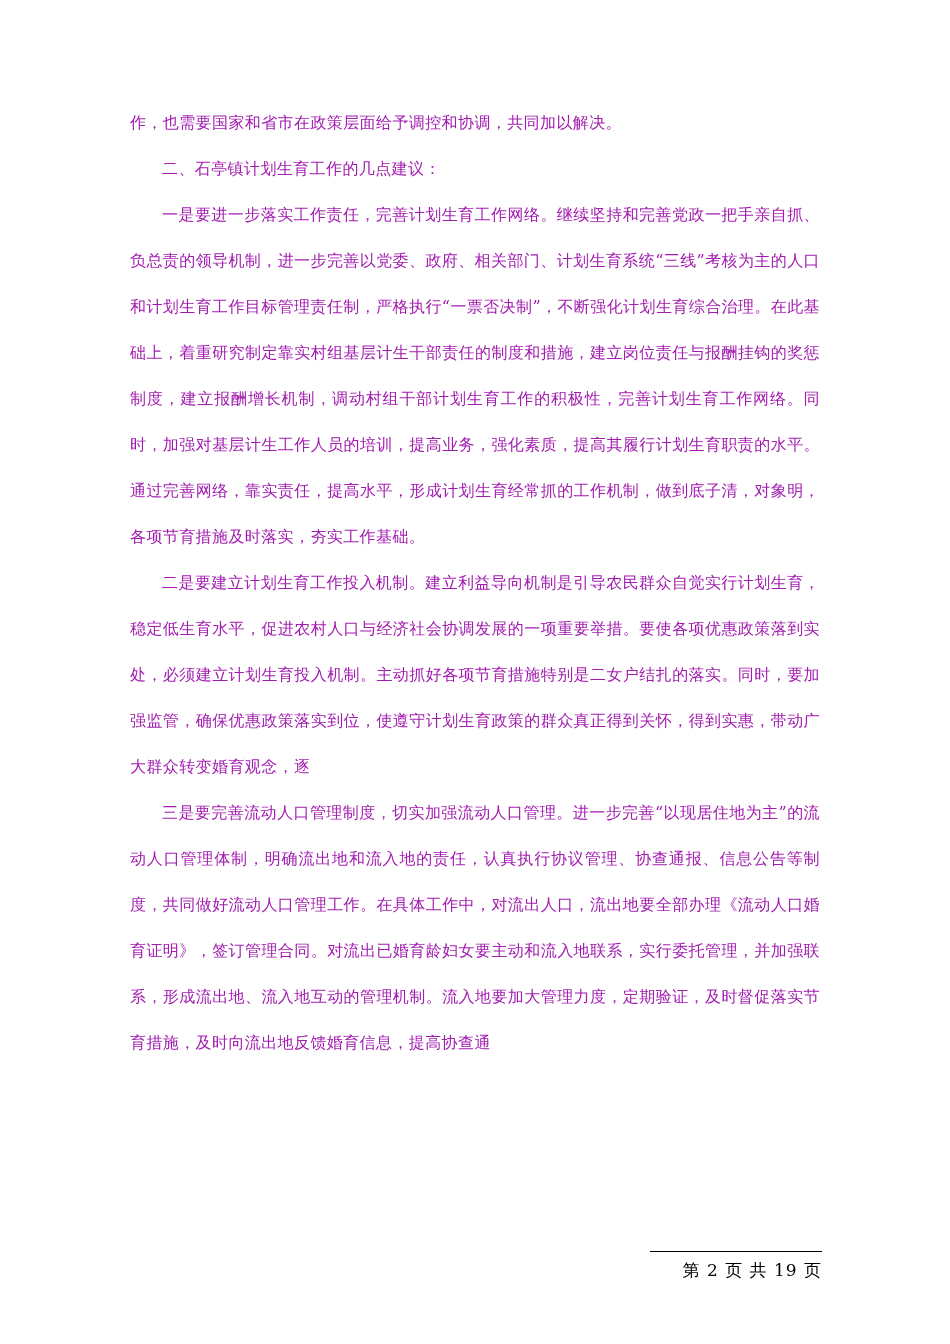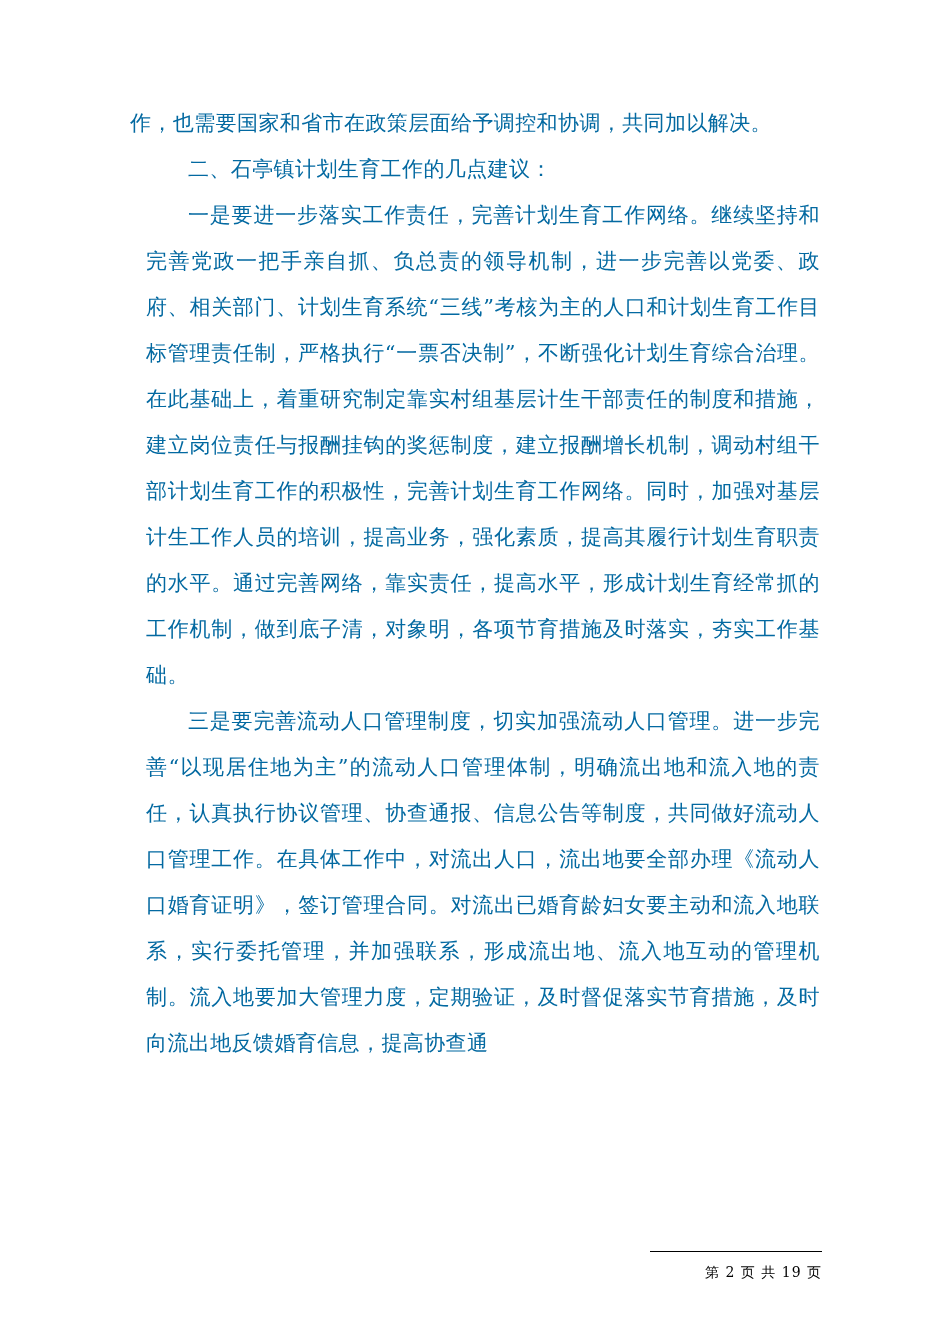--- a/index.html
+++ b/index.html
@@ -18,40 +18,39 @@
     box-sizing: border-box;
     overflow: hidden;
   }
   .content {
     position: absolute;
     left: 130px;
     top: 100px;
     width: 690px;
   }
   .para {
-    font-size: 21px;
+    font-size: 16px;
     line-height: 46px;
-    color: #0369a1;
+    color: #a21caf;
     text-align: justify;
     text-justify: inter-ideograph;
     margin: 0 0 0 0;
     letter-spacing: 0.4px;
     font-family: "DejaVu Serif", "Liberation Serif", serif;
   }
   .indent2 {
     text-indent: 2em;
-    margin-left: 16px;
   }
   .footer {
     position: absolute;
     right: 128px;
     bottom: 62px;
     width: 200px;
     text-align: right;
-    font-size: 14px;
+    font-size: 17px;
     color: #000;
     font-family: "DejaVu Serif", "Liberation Serif", serif;
   }
   .footer-rule {
     position: absolute;
     right: 128px;
     bottom: 92px;
     width: 172px;
     border-top: 1px solid #000;
   }
@@ -62,20 +61,21 @@
 </style>
 </head>
 <body>
 
 <div class="page">
 
   <div class="content">
     <p class="para">作，也需要国家和省市在政策层面给予调控和协调，共同加以解决。</p>
     <p class="para indent2">二、石亭镇计划生育工作的几点建议：</p>
     <p class="para indent2">一是要进一步落实工作责任，完善计划生育工作网络。继续坚持和完善党政一把手亲自抓、负总责的领导机制，进一步完善以党委、政府、相关部门、计划生育系统“三线”考核为主的人口和计划生育工作目标管理责任制，严格执行“一票否决制”，不断强化计划生育综合治理。在此基础上，着重研究制定靠实村组基层计生干部责任的制度和措施，建立岗位责任与报酬挂钩的奖惩制度，建立报酬增长机制，调动村组干部计划生育工作的积极性，完善计划生育工作网络。同时，加强对基层计生工作人员的培训，提高业务，强化素质，提高其履行计划生育职责的水平。通过完善网络，靠实责任，提高水平，形成计划生育经常抓的工作机制，做到底子清，对象明，各项节育措施及时落实，夯实工作基础。</p>
+    <p class="para indent2">二是要建立计划生育工作投入机制。建立利益导向机制是引导农民群众自觉实行计划生育，稳定低生育水平，促进农村人口与经济社会协调发展的一项重要举措。要使各项优惠政策落到实处，必须建立计划生育投入机制。主动抓好各项节育措施特别是二女户结扎的落实。同时，要加强监管，确保优惠政策落实到位，使遵守计划生育政策的群众真正得到关怀，得到实惠，带动广大群众转变婚育观念，逐</p>
     <p class="para indent2">三是要完善流动人口管理制度，切实加强流动人口管理。进一步完善“以现居住地为主”的流动人口管理体制，明确流出地和流入地的责任，认真执行协议管理、协查通报、信息公告等制度，共同做好流动人口管理工作。在具体工作中，对流出人口，流出地要全部办理《流动人口婚育证明》，签订管理合同。对流出已婚育龄妇女要主动和流入地联系，实行委托管理，并加强联系，形成流出地、流入地互动的管理机制。流入地要加大管理力度，定期验证，及时督促落实节育措施，及时向流出地反馈婚育信息，提高协查通</p>
   </div>
 
   <div class="footer-rule"></div>
   <div class="footer">
     <span class="pagenum">第 2 页 共 19 页</span>
   </div>
 
 </div>
 

